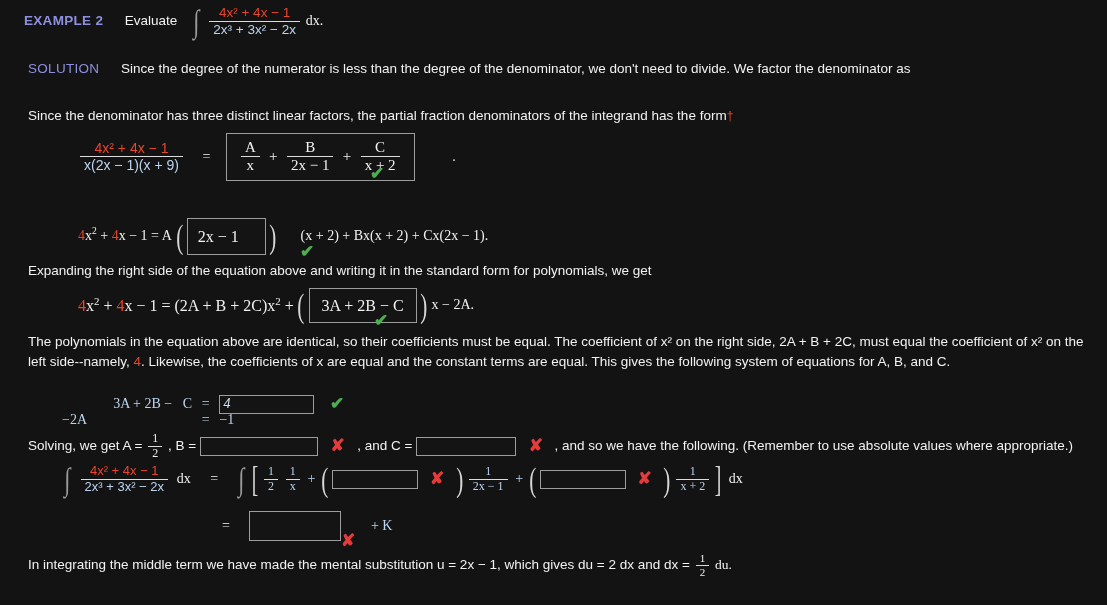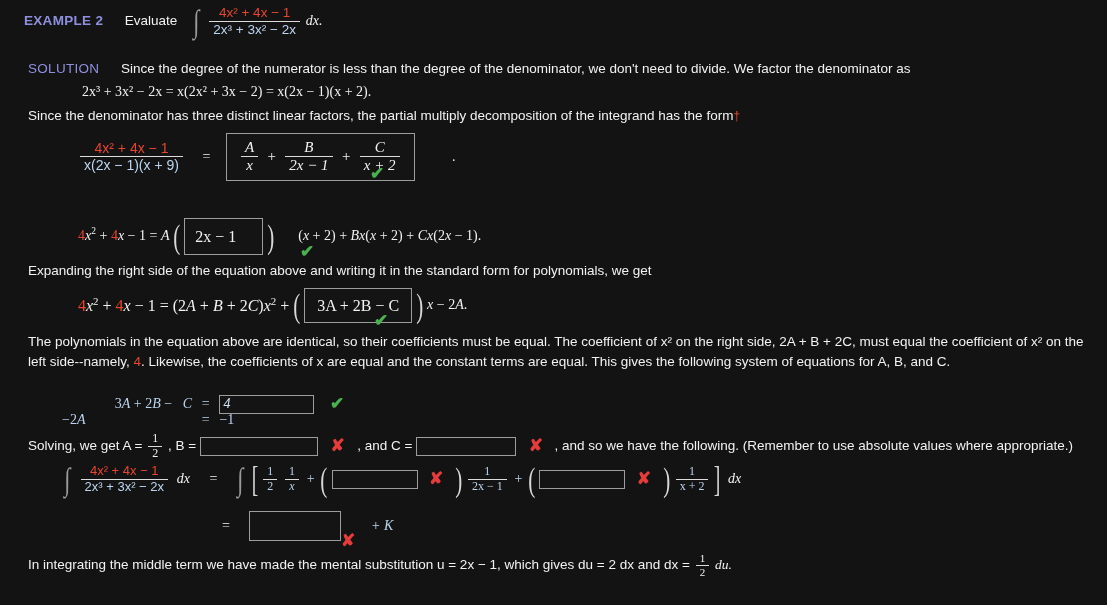--- a/index.html
+++ b/index.html
@@ -17,21 +17,21 @@
     background: #131313;
     font-size: 13.5px;
     line-height: 1.45;
   }
 
   
   .blue  { color: #8f8fe0; font-weight: bold; letter-spacing: .3px; }
   .solution { color: #8f8fe0; letter-spacing: .3px; }
   .red   { color: #e8452f; }
   .lblue { color: #bcd4ef; }
-  .mi    { font-family: "Liberation Serif", serif; font-style: italic; }
+  .mi    { font-family: "Liberation Serif", serif; }
   .mn    { font-family: "Liberation Serif", serif; font-style: normal; }
   sup.e  { font-size: .68em; vertical-align: super; line-height: 0; }
 
   .row { position: absolute; white-space: nowrap; }
 
   
   .frac {
     display: inline-block;
     vertical-align: middle;
     text-align: center;
@@ -138,24 +138,23 @@
     </span>
     <span class="mi" style="font-size:14px;">dx.</span>
   </div>
 
   <div class="row" style="left:28px; top:59px;">
     <span class="solution">SOLUTION</span>
     <span style="display:inline-block;width:14px;"></span>
     <span>Since the degree of the numerator is less than the degree of the denominator, we don't need to divide. We factor the denominator as</span>
   </div>
 
-  <div class="row mn" style="left:82px; top:82px; font-size:14px;">2x³ + 3x² − 2x = x(2x² + 3x − 2) = x(2x − 1)(x + 2).</div>
 
   <div class="row" style="left:28px; top:106px;">
-    <span>Since the denominator has three distinct linear factors, the partial multiply decomposition of the integrand has the form</span><span class="red" style="font-size:12px;">†</span>
+    <span>Since the denominator has three distinct linear factors, the partial fraction denominators of the integrand has the form</span><span class="red" style="font-size:12px;">†</span>
   </div>
 
   <div class="row" style="left:78px; top:133px;">
     <span class="frac" style="font-size:14px;">
       <span class="num red">4x² + 4x − 1</span>
       <span class="den lblue">x(2x − 1)(x + 9)</span>
     </span>
     <span style="display:inline-block;width:10px;"></span>
     <span class="mn" style="font-size:14px;vertical-align:middle;">=</span>
     <span style="display:inline-block;width:8px;"></span>

